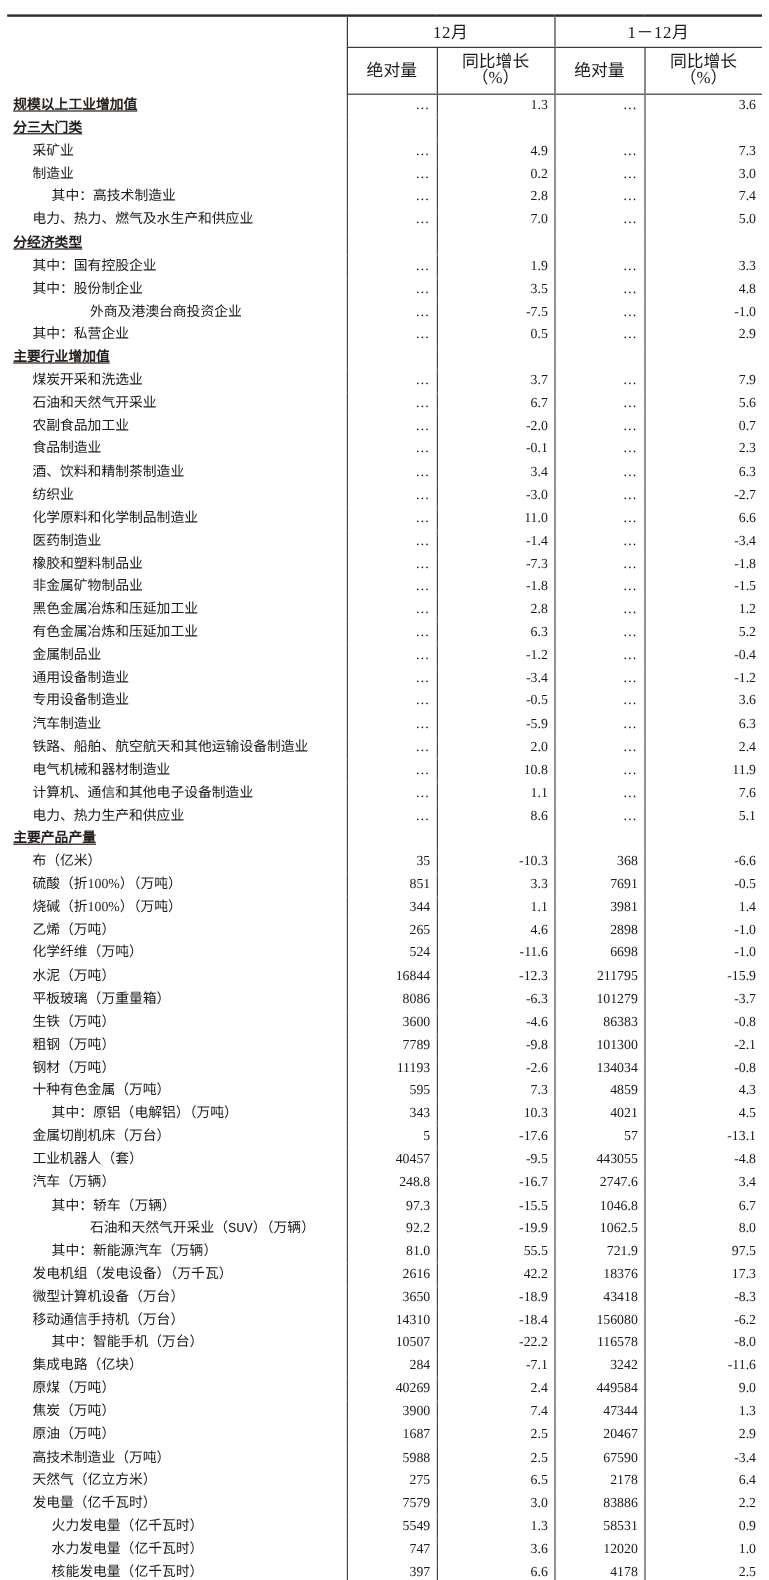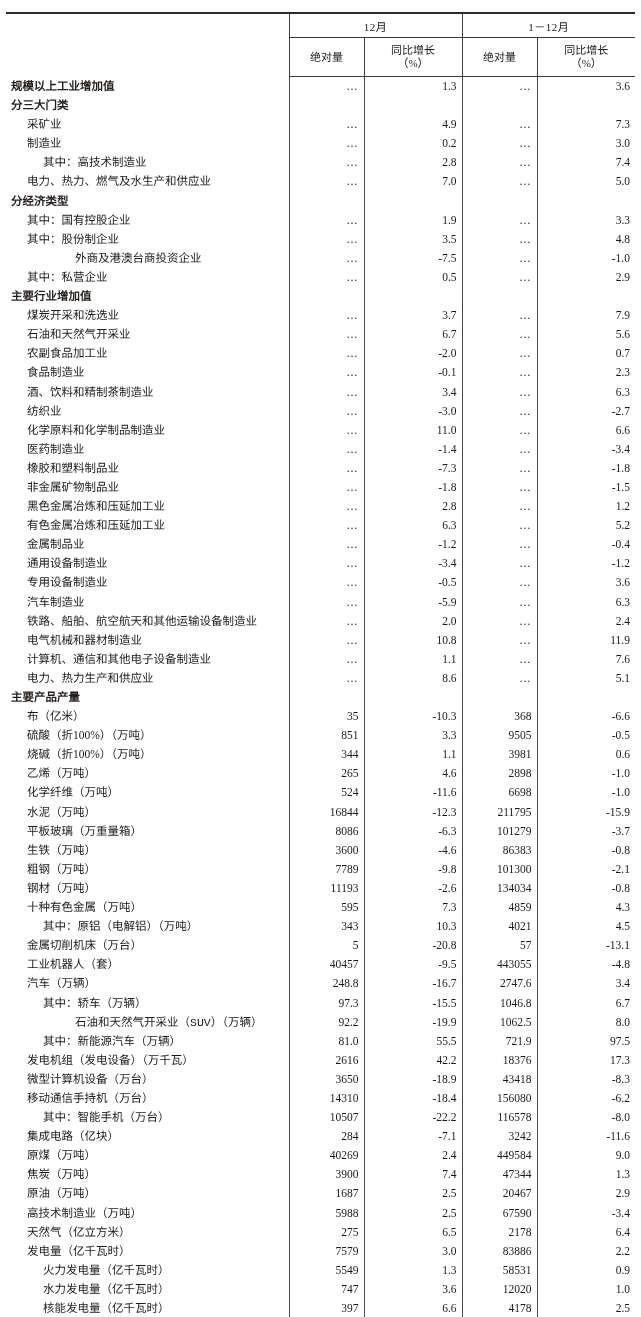--- a/index.html
+++ b/index.html
@@ -27,21 +27,21 @@
 
   
   tr.top-rule td{
     border-top:2.4px solid #2b2b2b;
     padding:0;height:0;line-height:0;font-size:0;
   }
 
   
   thead th{
     font-weight:normal;
-    font-size:11px;
+    font-size:14px;
     text-align:center;
     vertical-align:middle;
     padding:2px 4px;
     color:#1a1a1a;
     margin-left:32px;
   }
   th.grp{
     border-bottom:0.9px solid #3a3a3a;
     border-left:0.9px solid #3a3a3a;
     height:19px;
@@ -73,20 +73,21 @@
     text-align:right;
     border-left:0.9px solid #4a4a4a;
     font-variant-numeric:tabular-nums;
   }
   
   tbody td.num{border-left:0.9px solid #4a4a4a;}
 
   .section td.lbl{
     font-weight:bold;
     color:#241f1c;
+    text-decoration:underline;
   }
   .ind0{padding-left:5px;}
   .ind1{padding-left:21px;}
   .ind2{padding-left:37px;}
   .ind3{padding-left:69px;font-family:Liberation Mono, monospace;}
 
   .dots{letter-spacing:0.8px;}
 </style>
 </head>
 <body>
@@ -362,29 +363,29 @@
           <td class="lbl ind1">布（亿米）</td>
           <td class="num">35</td>
           <td class="num">-10.3</td>
           <td class="num">368</td>
           <td class="num">-6.6</td>
         </tr>
         <tr>
           <td class="lbl ind1">硫酸（折100%）（万吨）</td>
           <td class="num">851</td>
           <td class="num">3.3</td>
-          <td class="num">9505</td>
+          <td class="num">7691</td>
           <td class="num">-0.5</td>
         </tr>
         <tr>
           <td class="lbl ind1">烧碱（折100%）（万吨）</td>
           <td class="num">344</td>
           <td class="num">1.1</td>
           <td class="num">3981</td>
-          <td class="num">0.6</td>
+          <td class="num">1.4</td>
         </tr>
         <tr>
           <td class="lbl ind1">乙烯（万吨）</td>
           <td class="num">265</td>
           <td class="num">4.6</td>
           <td class="num">2898</td>
           <td class="num">-1.0</td>
         </tr>
         <tr>
           <td class="lbl ind1">化学纤维（万吨）</td>
@@ -438,21 +439,21 @@
         <tr>
           <td class="lbl ind2">其中：原铝（电解铝）（万吨）</td>
           <td class="num">343</td>
           <td class="num">10.3</td>
           <td class="num">4021</td>
           <td class="num">4.5</td>
         </tr>
         <tr>
           <td class="lbl ind1">金属切削机床（万台）</td>
           <td class="num">5</td>
-          <td class="num">-20.8</td>
+          <td class="num">-17.6</td>
           <td class="num">57</td>
           <td class="num">-13.1</td>
         </tr>
         <tr>
           <td class="lbl ind1">工业机器人（套）</td>
           <td class="num">40457</td>
           <td class="num">-9.5</td>
           <td class="num">443055</td>
           <td class="num">-4.8</td>
         </tr>

